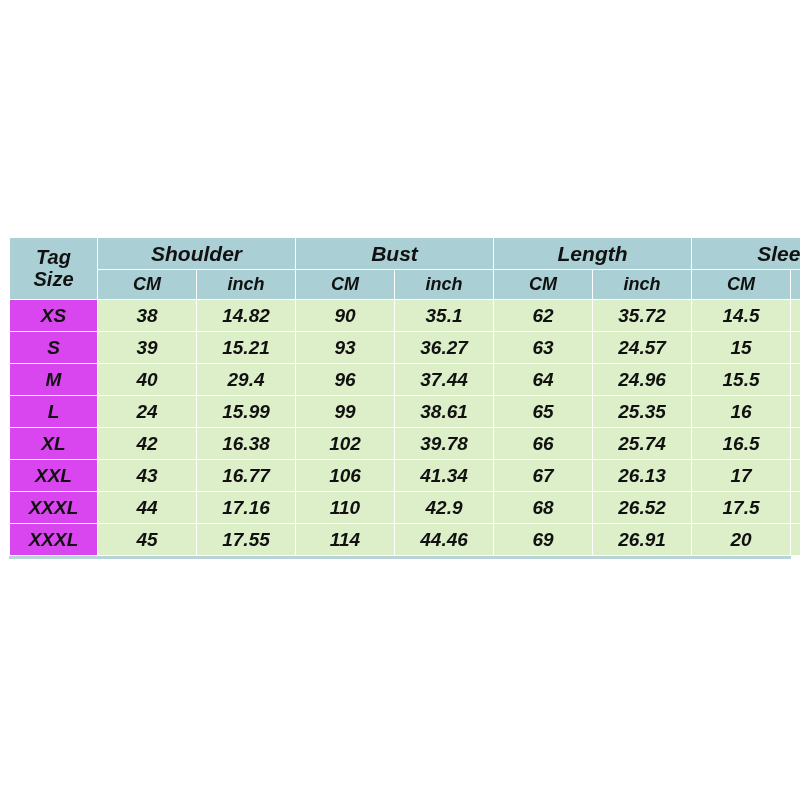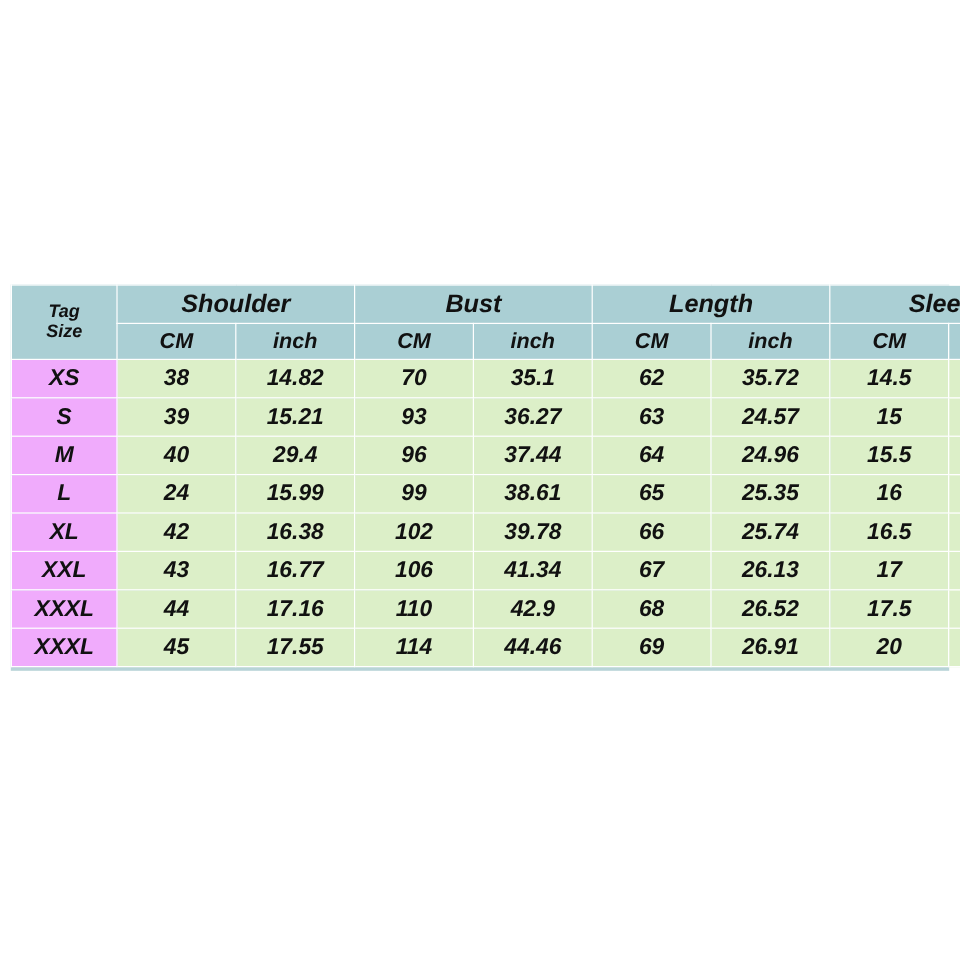--- a/index.html
+++ b/index.html
@@ -49,33 +49,33 @@
   .grp-head {
     height: 32px;
     background: #aacfd4;
     font-weight: bold;
     font-size: 21px;
     font-style: italic;
   }
   .tag-head {
     background: #aacfd4;
     font-weight: bold;
-    font-size: 15px;
+    font-size: 20px;
     font-style: italic;
     line-height: 1.08;
   }
   .unit-head {
     height: 30px;
     background: #aacfd4;
     font-weight: bold;
     font-style: italic;
     font-size: 18px;
   }
   .row-label {
-    background: #f0abfc;
+    background: #d946ef;
     font-weight: bold;
     font-style: italic;
     font-size: 19px;
     height: 31px;
   }
   .cell-val {
     background: #dcefc8;
     font-weight: bold;
     font-style: italic;
     font-size: 19px;
@@ -118,21 +118,21 @@
           <td>inch</td>
           <td>CM</td>
           <td>inch</td>
         </tr>
       </thead>
       <tbody>
         <tr>
           <td class="row-label">XS</td>
           <td class="cell-val">38</td>
           <td class="cell-val">14.82</td>
-          <td class="cell-val">70</td>
+          <td class="cell-val">90</td>
           <td class="cell-val">35.1</td>
           <td class="cell-val">62</td>
           <td class="cell-val">35.72</td>
           <td class="cell-val">14.5</td>
           <td class="cell-val">5.655</td>
         </tr>
         <tr>
           <td class="row-label">S</td>
           <td class="cell-val">39</td>
           <td class="cell-val">15.21</td>

